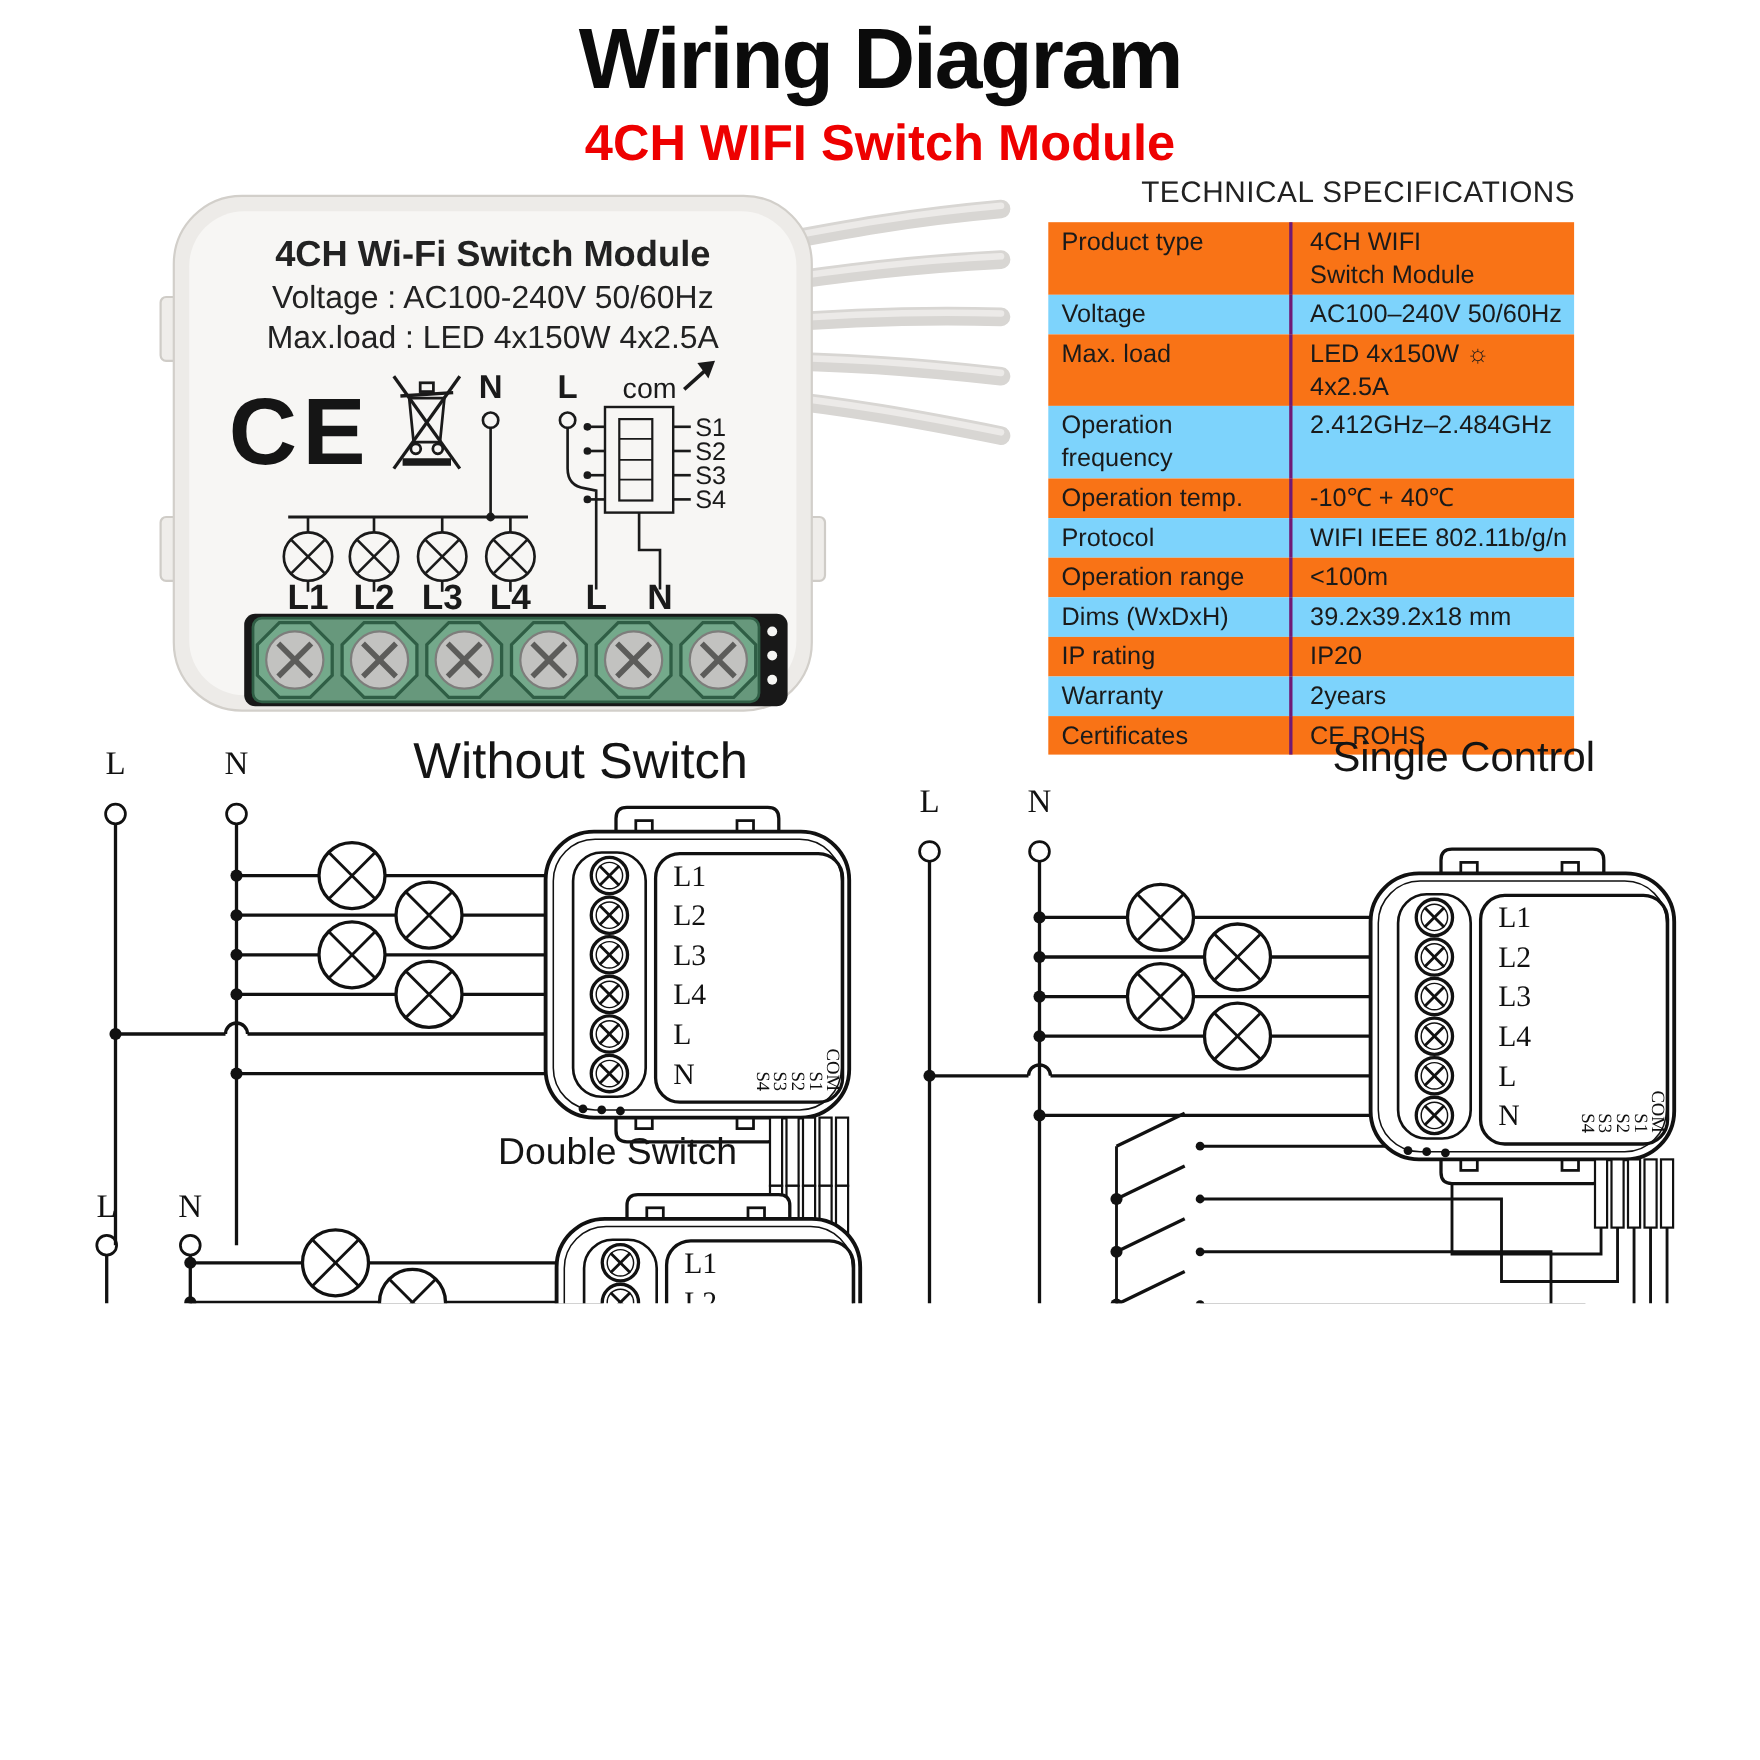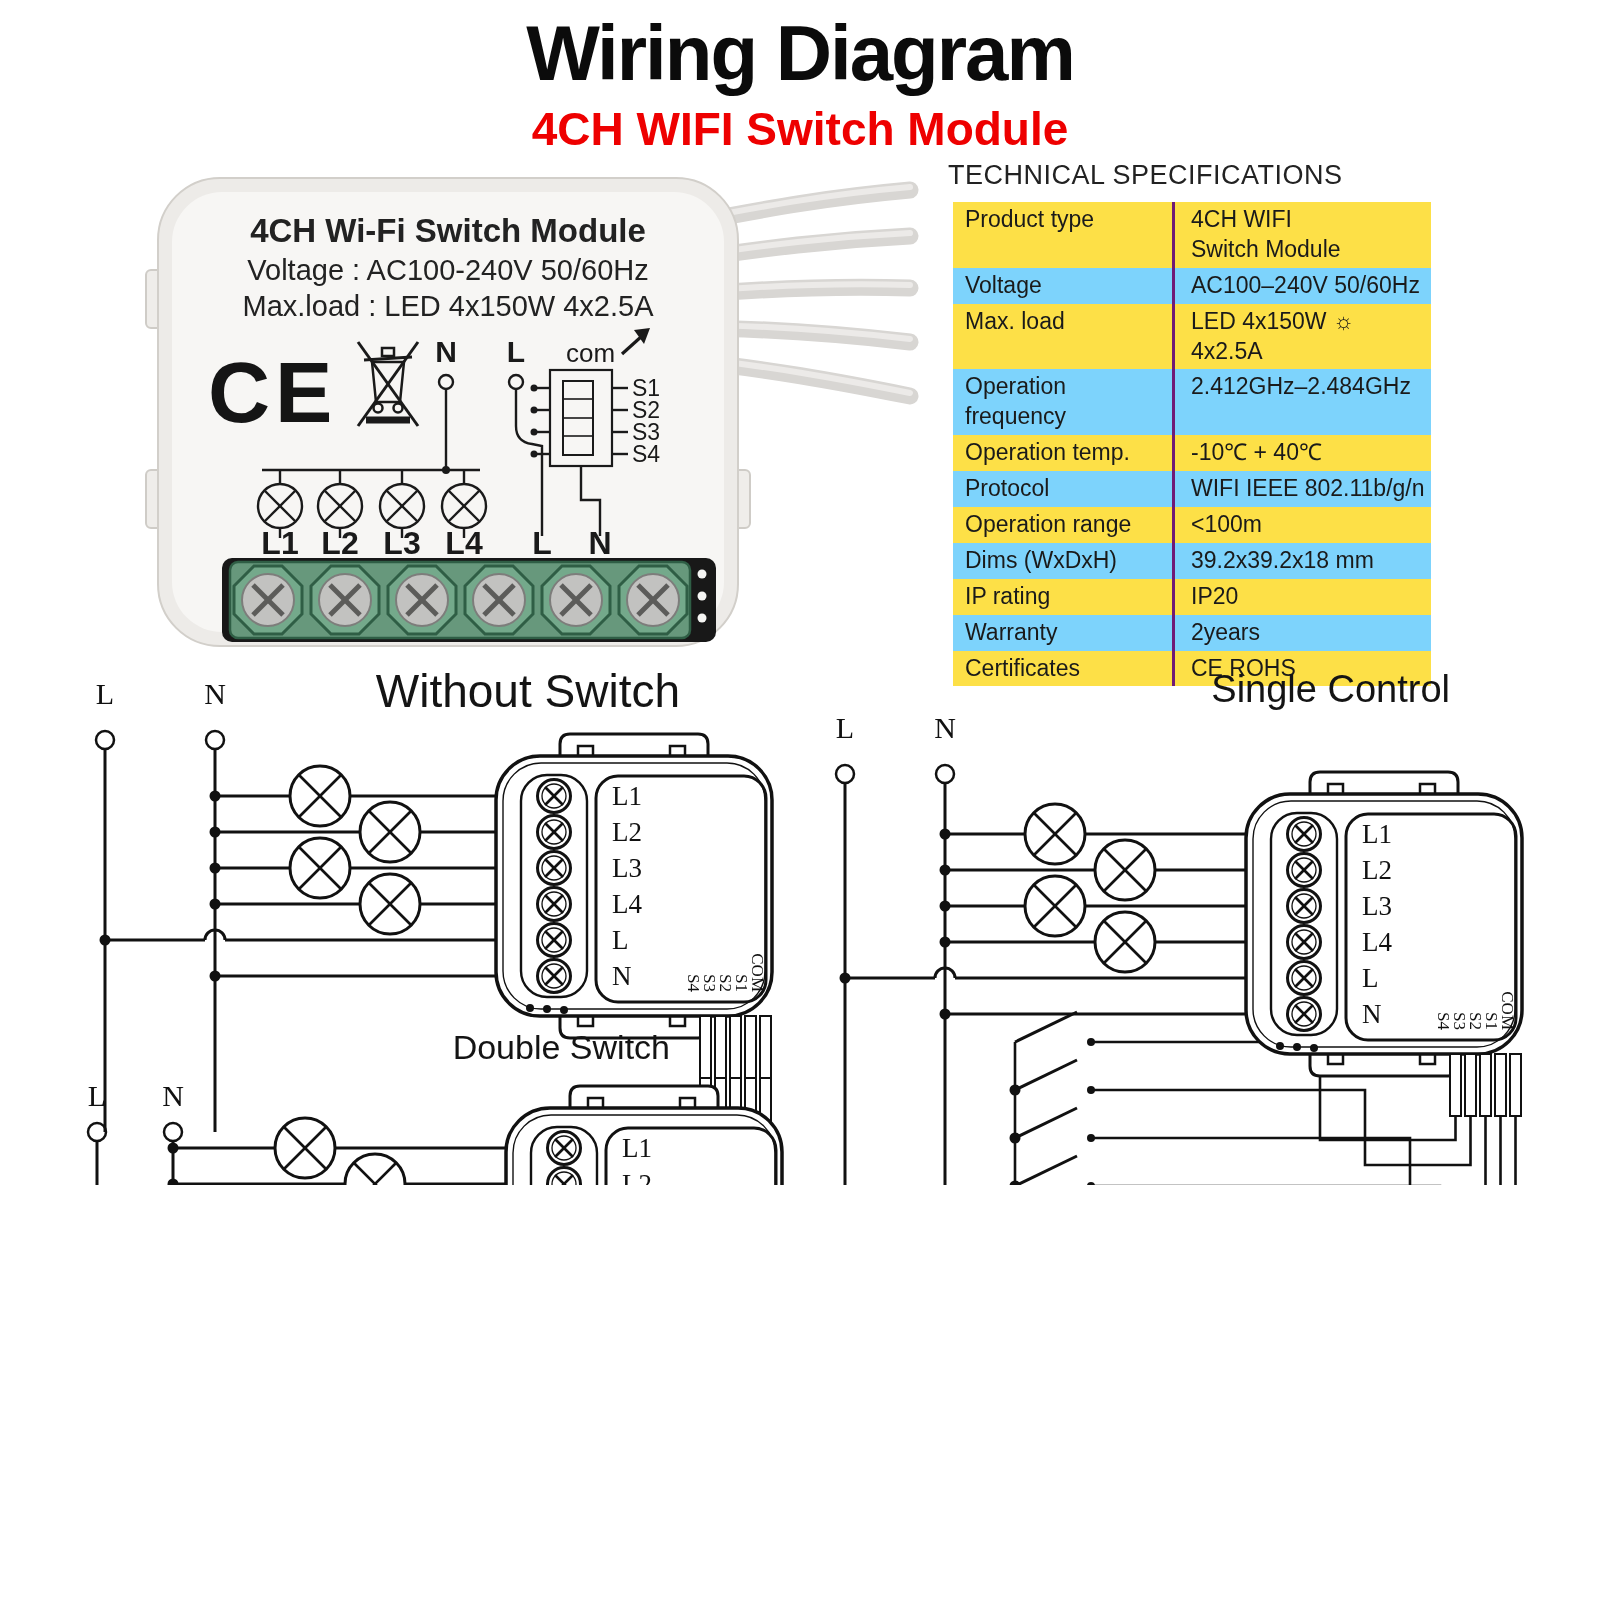--- a/index.html
+++ b/index.html
@@ -2,25 +2,25 @@
 <html><head>
 <meta charset="utf-8">
 <style>
   html,body{margin:0;padding:0;background:#fff}
   .canvas{position:relative;width:1600px;height:1185px;background:#fff;overflow:hidden;
           font-family:"Liberation Sans",sans-serif;color:#111}
   .title{position:absolute;left:0;top:8px;width:100%;text-align:center;
          font-size:78px;font-weight:bold;letter-spacing:-2px;color:#0b0b0b}
   .subtitle{position:absolute;left:0;top:102px;width:100%;text-align:center;
          font-size:46px;font-weight:bold;color:#ee0000}
-  .spec-heading{position:absolute;left:948px;top:160px;width:484px;text-align:left;
+  .spec-heading{position:absolute;left:948px;top:160px;width:484px;text-align:right;
          font-size:27px;color:#222;letter-spacing:.5px}
   .spec-table{position:absolute;left:953px;top:202px;width:478px;font-size:23px;color:#1a1a1a}
   .spec-row{display:flex;line-height:1.3}
-  .spec-row.dark{background:#fde047}
+  .spec-row.dark{background:#f97316}
   .spec-row.light{background:#7dd3fc}
   .spec-label{width:207px;padding:3px 0 3px 12px;white-space:pre-line}
   .spec-value{flex:1;border-left:3px solid #701a75;padding:3px 0 3px 16px;white-space:pre-line}
   .sec-title{position:absolute;text-align:right;color:#141414}
   #ws-title{left:140px;top:664px;width:540px;font-size:46px}
   #sc-title{left:900px;top:668px;width:550px;font-size:38px}
   #ds-title{left:130px;top:1028px;width:540px;font-size:34px}
   svg{position:absolute;overflow:visible}
   svg text{font-family:"Liberation Serif",serif;fill:#111}
   .lab{font-size:30px;text-anchor:middle}

